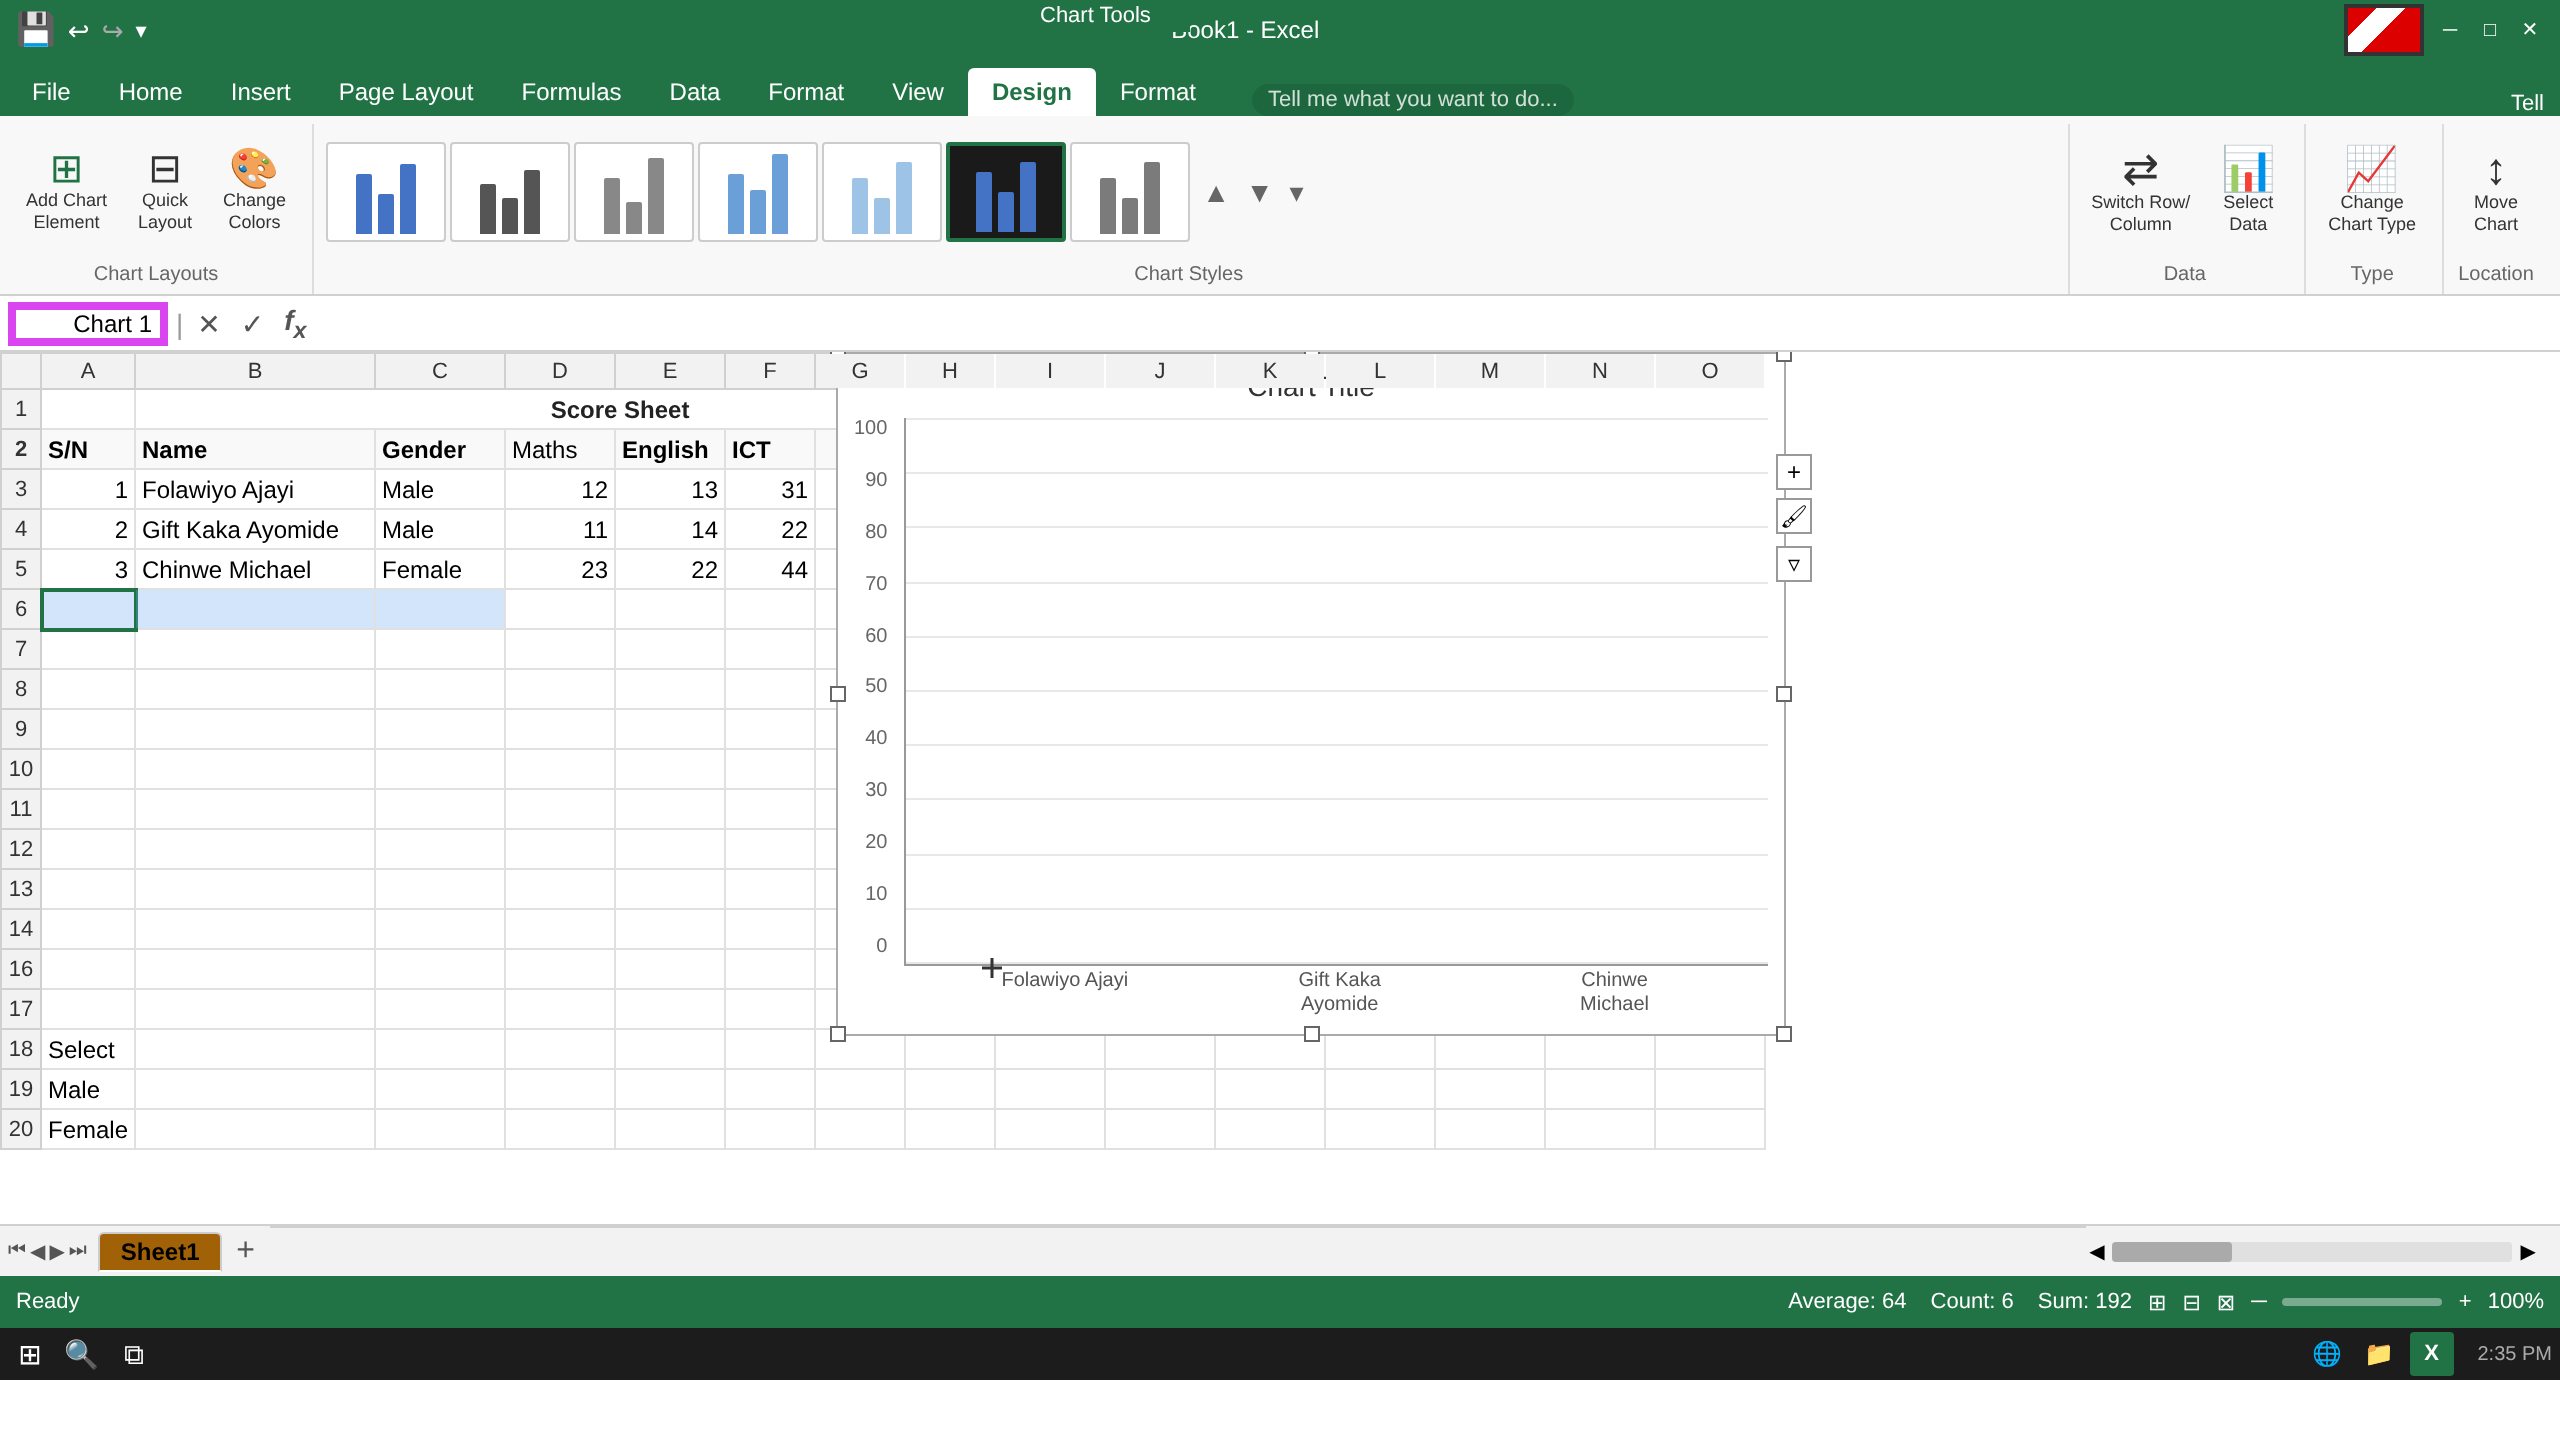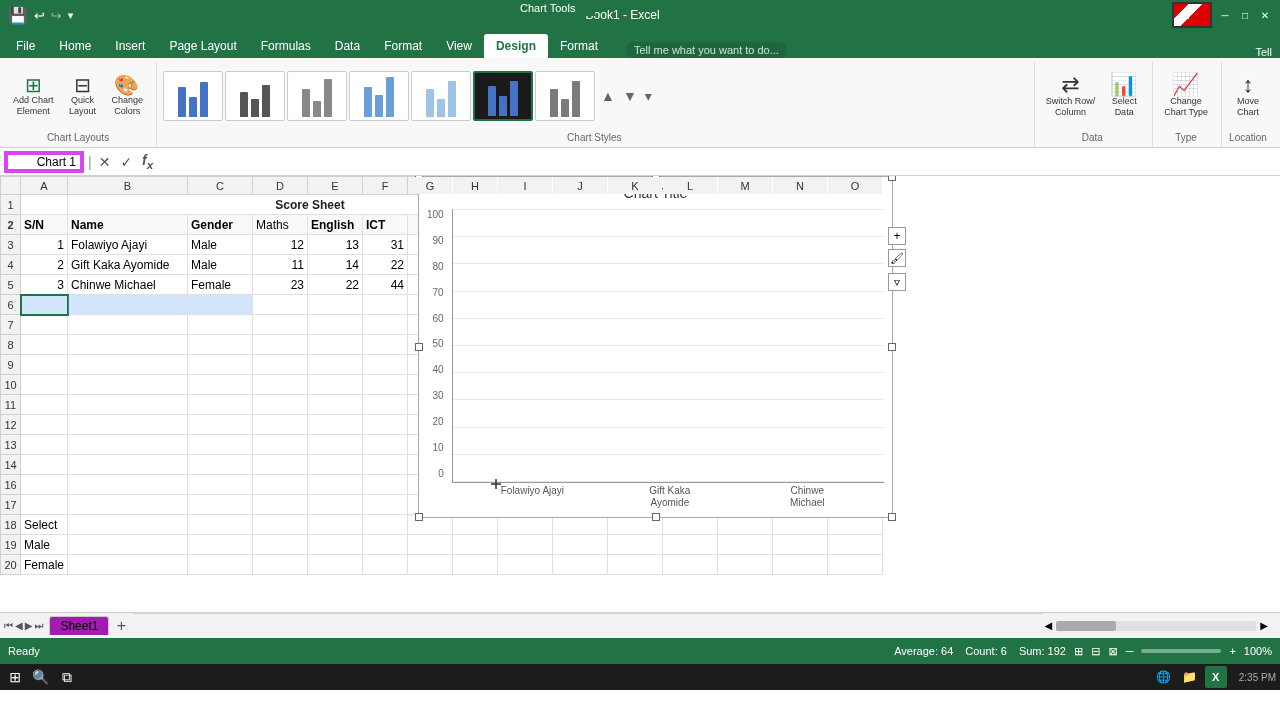--- a/index.html
+++ b/index.html
@@ -348,21 +348,21 @@
     }
     .sheet-tab {
       padding: 2px 10px;
       border: 1px solid #ccc;
       border-bottom: none;
       background: white;
       font-size: 12px;
       cursor: pointer;
       border-radius: 3px 3px 0 0;
     }
-    .sheet-tab.active { background: #a21caf; border-bottom: 1px solid white; font-weight: 400; text-align: center; }
+    .sheet-tab.active { background: #a16207; border-bottom: 1px solid white; font-weight: 700; text-align: center; }
     .sheet-tab-add {
       width: 20px;
       height: 20px;
       display: flex;
       align-items: center;
       justify-content: center;
       cursor: pointer;
       font-size: 16px;
       color: #555;
     }

